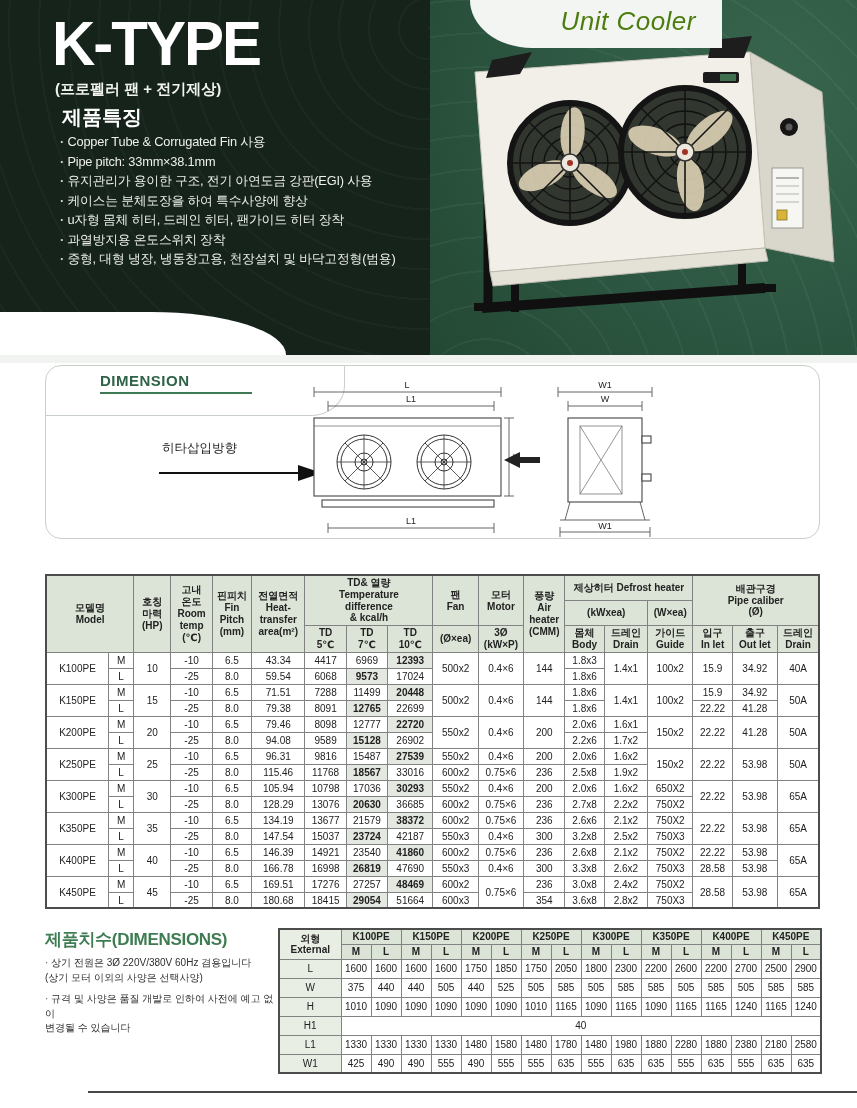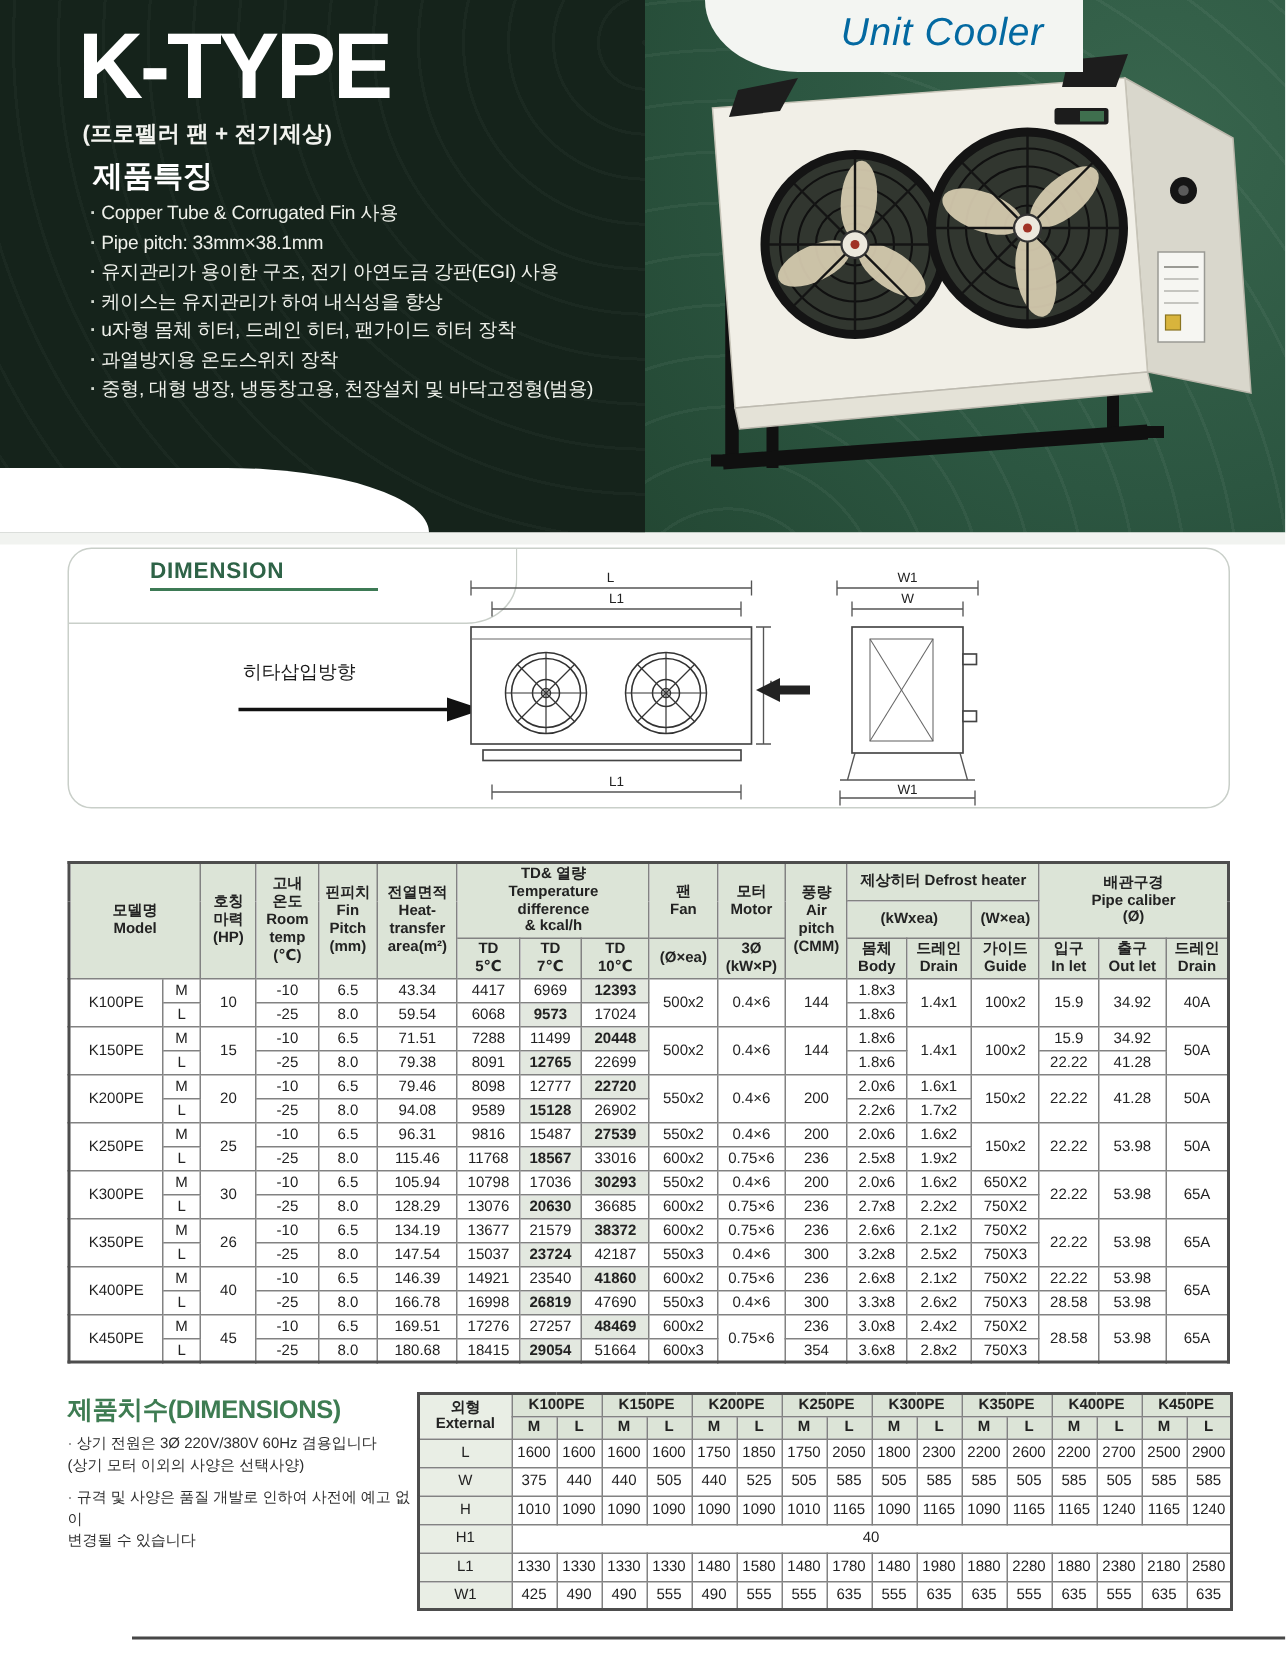--- a/index.html
+++ b/index.html
@@ -15,21 +15,21 @@
         radial-gradient(circle at 80% 25%, #38654d 0%, #2c5641 55%, #234733 100%);}
   .hero-dark{position:absolute;left:0;top:0;width:430px;height:355px;
       background:
         repeating-radial-gradient(circle at 100% 8%, rgba(255,255,255,0.028) 0 2px, transparent 2px 30px),
         #15231b;}
   .hero-notch{position:absolute;left:0;top:312px;width:286px;height:43px;background:#fff;
       border-top-right-radius:135px 43px;}
   .hero-corner{position:absolute;right:0;top:0;width:252px;height:48px;background:#f3f5f2;
       border-bottom-left-radius:62px 48px;display:flex;align-items:flex-start;justify-content:flex-end;
       padding:6px 26px 0 0;}
-  .hero-corner span{font-style:italic;font-size:26px;font-weight:500;color:#0369a1;letter-spacing:0.5px;}
+  .hero-corner span{font-style:italic;font-size:26px;font-weight:500;color:#4d7c0f;letter-spacing:0.5px;}
   .hero-band{position:absolute;left:0;top:355px;width:857px;height:8px;background:#f1f3f0;}
 
   .hero-title{margin:0;position:absolute;left:52px;top:8px;font-size:60px;font-weight:900;
       color:#fff;letter-spacing:-2px;transform:scaleY(1.04);transform-origin:left top;}
   .hero-sub{position:absolute;left:55px;top:80px;font-size:15px;font-weight:bold;color:#f2f3ef;}
   .hero-feattitle{margin:0;position:absolute;left:62px;top:104px;font-size:20px;font-weight:bold;color:#fff;}
   ul.features{position:absolute;left:60px;top:132px;margin:0;padding:0;list-style:none;width:370px;}
   ul.features li{font-size:12.8px;line-height:19.5px;color:#eef0ea;letter-spacing:-0.2px;white-space:pre-line;}
   ul.features li::before{content:"·  ";font-weight:bold;color:#cfd6cd;}
 
@@ -160,21 +160,21 @@
     </div>
 
     <div class="hero-dark">
       <h1 class="hero-title">K-TYPE</h1>
       <div class="hero-sub">(프로펠러 팬 + 전기제상)</div>
       <h2 class="hero-feattitle">제품특징</h2>
       <ul class="features">
           <li>Copper Tube &amp; Corrugated Fin 사용</li>
           <li>Pipe pitch: 33mm×38.1mm</li>
           <li>유지관리가 용이한 구조, 전기 아연도금 강판(EGI) 사용</li>
-          <li>케이스는 유지관리가 하여 내식성을 향상</li>
+          <li>케이스는 분체도장을 하여 특수사양에 향상</li>
           <li>u자형 몸체 히터, 드레인 히터, 팬가이드 히터 장착</li>
           <li>과열방지용 온도스위치 장착</li>
           <li>중형, 대형 냉장, 냉동창고용, 천장설치 및 바닥고정형(범용)</li>
         </ul>
     </div>
 
     <div class="hero-notch"></div>
 
     <div class="hero-corner">
       <span>Unit Cooler</span>
@@ -310,21 +310,21 @@
           <th colspan="3" rowspan="2">TD&amp; 열량
 Temperature
 difference
 &amp; kcal/h</th>
           <th rowspan="2">팬
 Fan</th>
           <th rowspan="2">모터
 Motor</th>
           <th rowspan="3">풍량
 Air
-pitch
+heater
 (CMM)</th>
           <th colspan="3">제상히터 Defrost heater</th>
           <th colspan="3" rowspan="2">배관구경
 Pipe caliber
 (Ø)</th>
         </tr>
         <tr>
           <th colspan="2">(kWxea)</th>
           <th>(W×ea)</th>
         </tr>
@@ -511,21 +511,21 @@
           <td>600x2</td>
           <td>0.75×6</td>
           <td>236</td>
           <td>2.7x8</td>
           <td>2.2x2</td>
           <td>750X2</td>
         </tr>
         <tr>
           <td rowspan="2">K350PE</td>
           <td>M</td>
-          <td rowspan="2">26</td>
+          <td rowspan="2">35</td>
           <td>-10</td>
           <td>6.5</td>
           <td>134.19</td>
           <td>13677</td>
           <td>21579</td>
           <td class="shade">38372</td>
           <td>600x2</td>
           <td>0.75×6</td>
           <td>236</td>
           <td>2.6x6</td>

